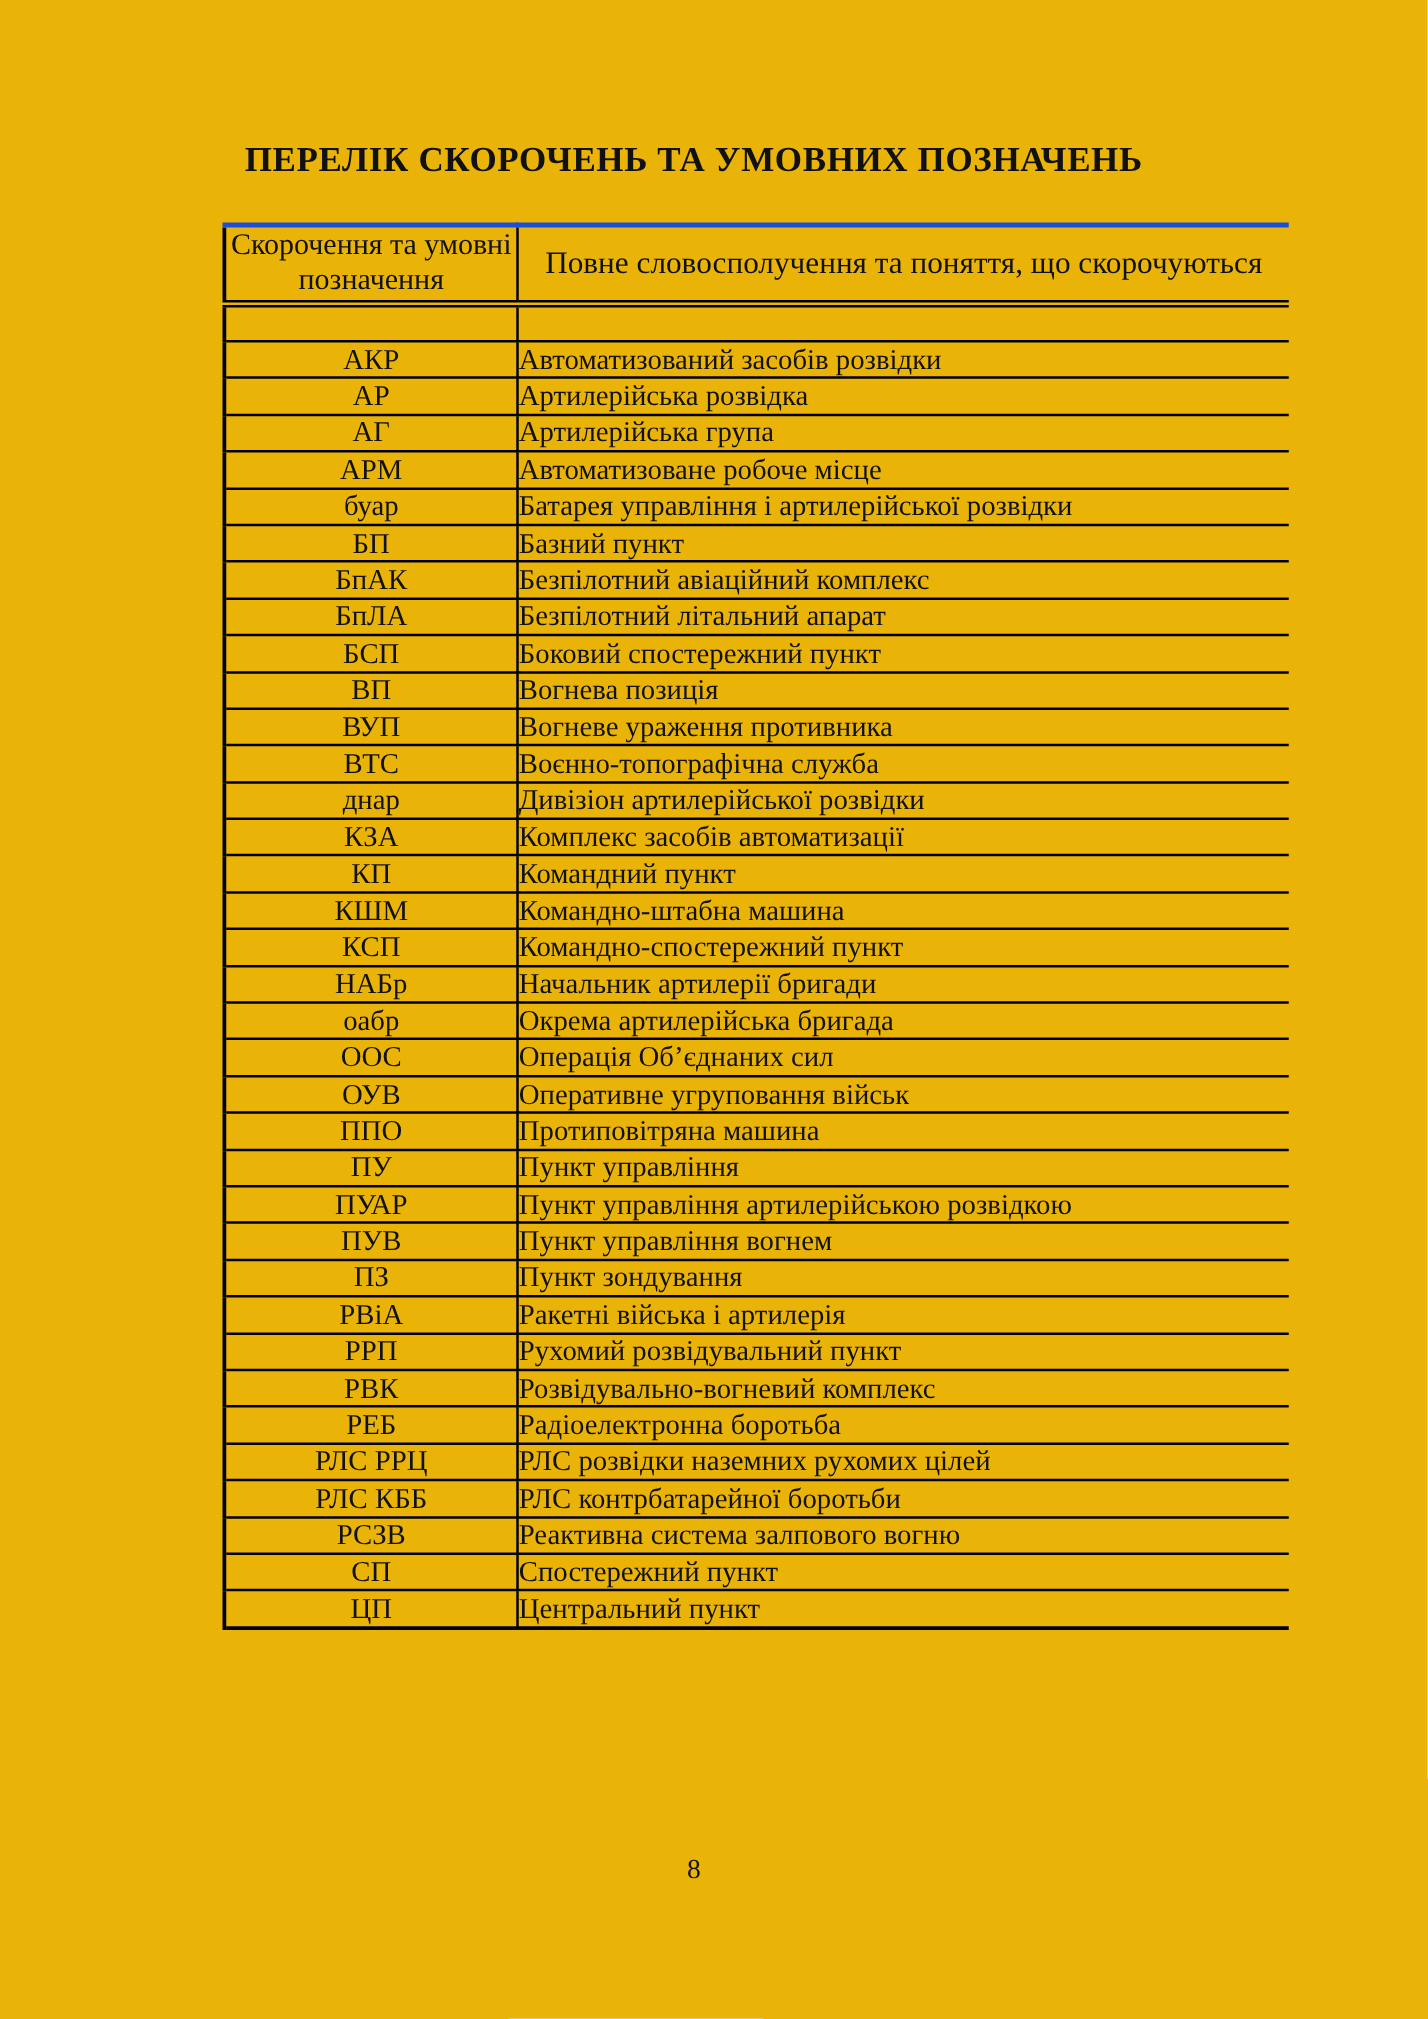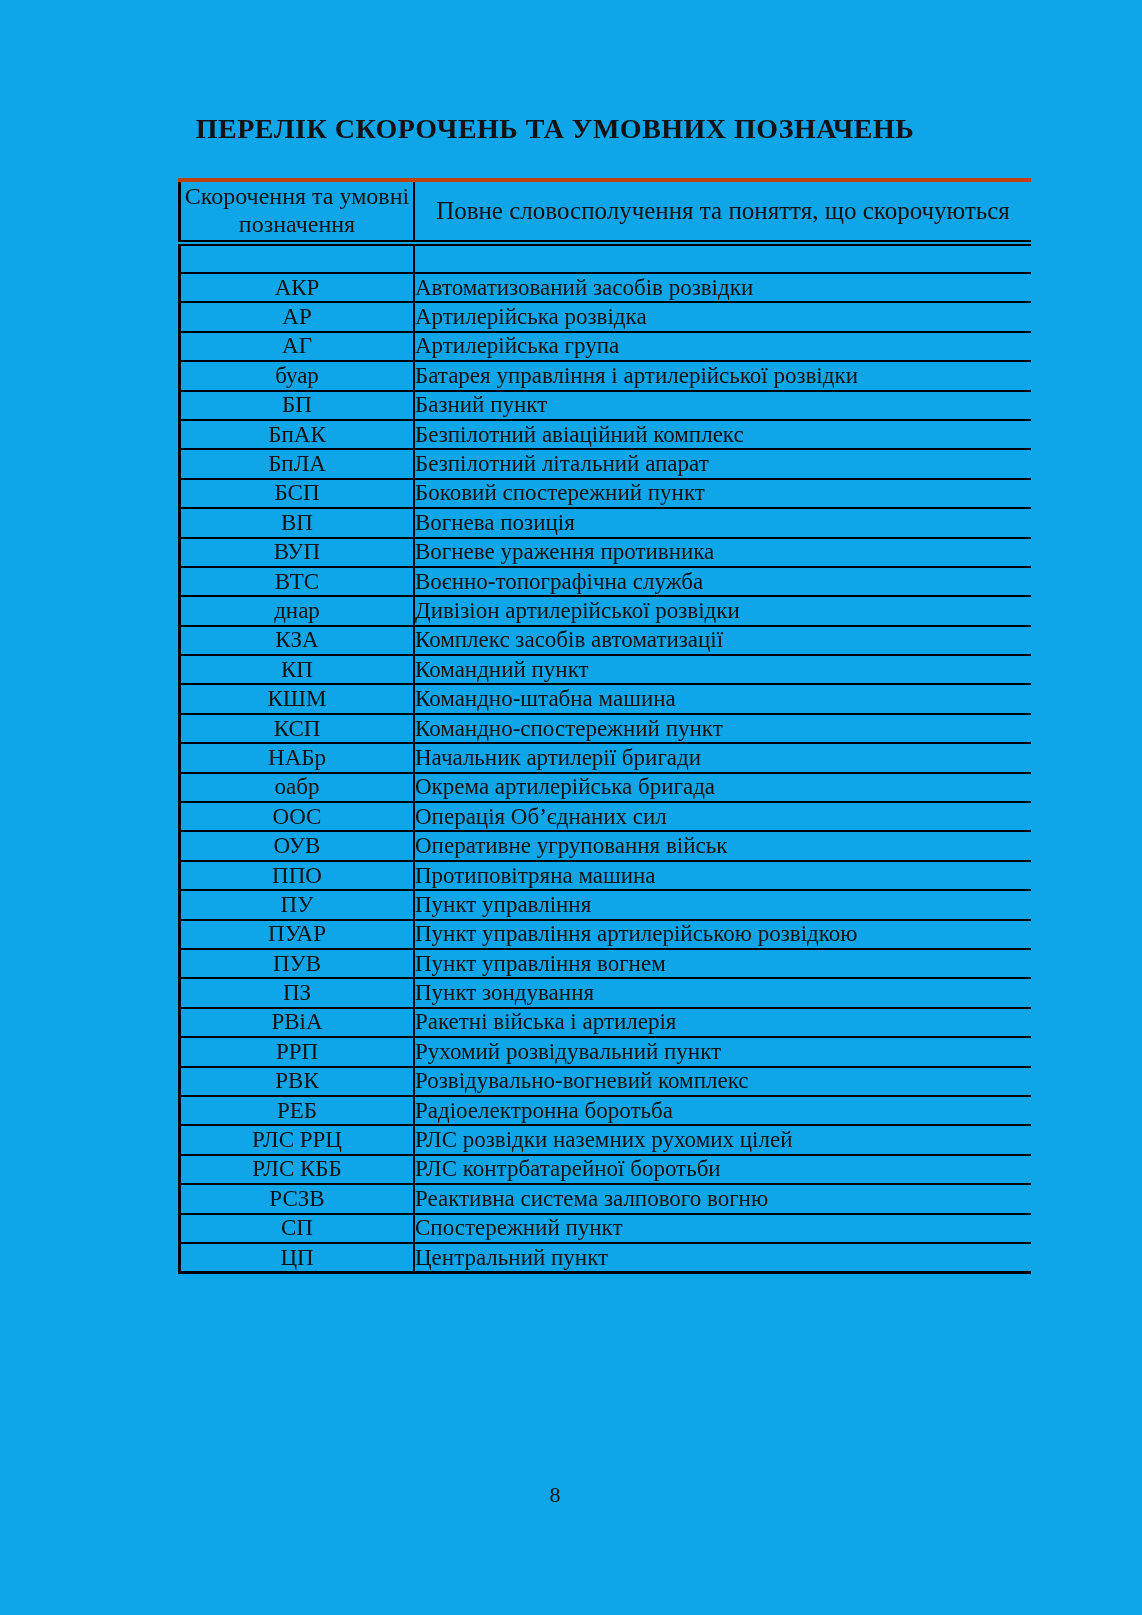--- a/index.html
+++ b/index.html
@@ -5,21 +5,21 @@
   html, body {
     margin: 0;
     padding: 0;
     background: #e8e8e8;
   }
   .page {
     position: relative;
     width: 1142px;
     height: 1615px;
     margin: 0 auto;
-    background: #0ea5e9;
+    background: #eab308;
     color: #111111;
     font-family: "Liberation Serif", "DejaVu Serif", serif;
     overflow: hidden;
   }
   .doc-title {
     position: absolute;
     top: 113px;
     left: 0;
     width: 1110px;
     text-align: center;
@@ -31,21 +31,21 @@
   .table-wrap {
     position: absolute;
     left: 178px;
     top: 178px;
     width: 853px;
   }
   table.abbr-table {
     border-collapse: collapse;
     width: 853px;
     table-layout: fixed;
-    border-top: 4px solid #c2410c;
+    border-top: 4px solid #1d4ed8;
     border-bottom: 3px solid #000;
     font-size: 23px;
     padding-left: 24px;
   }
   .abbr-table th, .abbr-table td {
     border-bottom: 2px solid #000;
     padding: 0;
     vertical-align: middle;
     overflow: hidden;
     white-space: nowrap;
@@ -118,20 +118,24 @@
     <td class="c1">АР</td>
     <td class="c2">Артилерійська розвідка</td>
   </tr>
 
   <tr class="data-row">
     <td class="c1">АГ</td>
     <td class="c2">Артилерійська група</td>
   </tr>
 
 
+  <tr class="data-row">
+    <td class="c1">АРМ</td>
+    <td class="c2">Автоматизоване робоче місце</td>
+  </tr>
 
   <tr class="data-row">
     <td class="c1">буар</td>
     <td class="c2">Батарея управління і артилерійської розвідки</td>
   </tr>
 
   <tr class="data-row">
     <td class="c1">БП</td>
     <td class="c2">Базний пункт</td>
   </tr>

